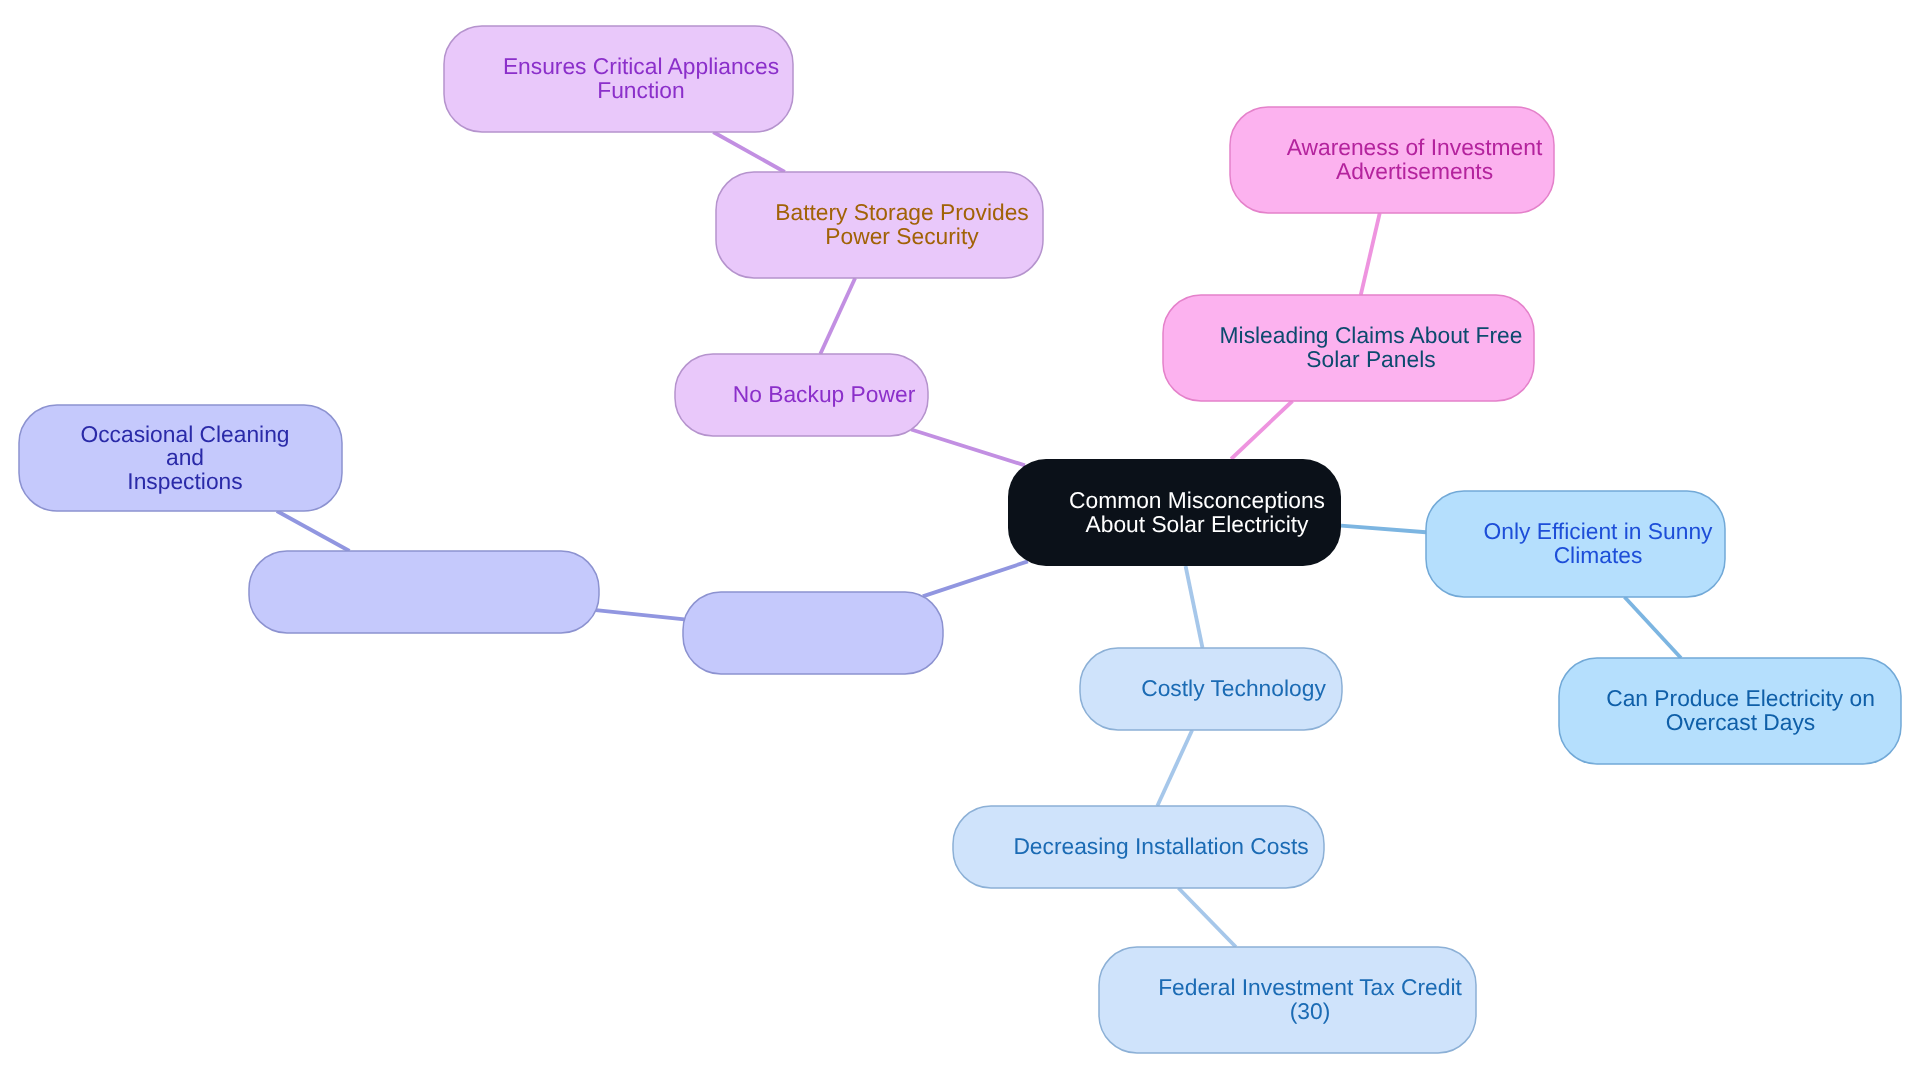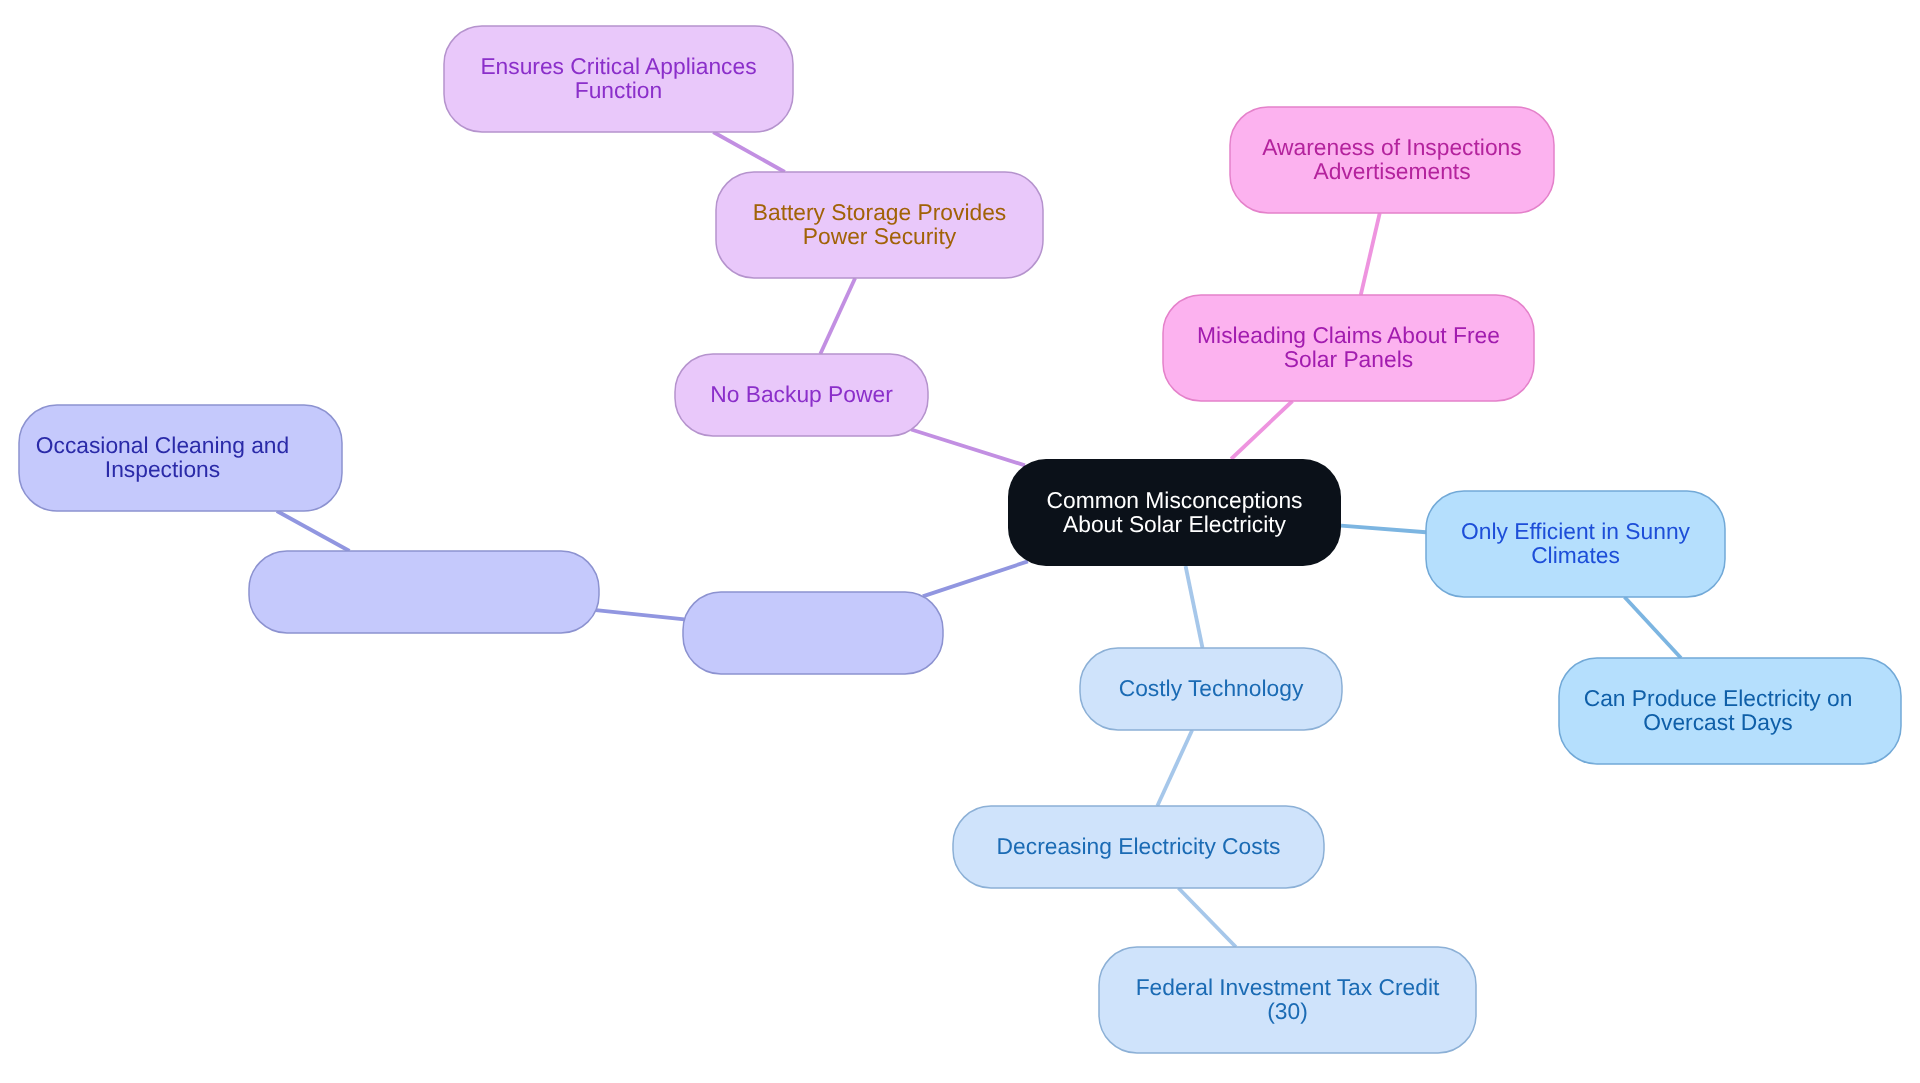--- a/index.html
+++ b/index.html
@@ -4,21 +4,21 @@
 <title>Common Misconceptions About Solar Electricity</title>
 <style>
   html,body{margin:0;padding:0;}
   body{width:1920px;height:1083px;background:#ffffff;overflow:hidden;
        font-family:"Liberation Sans", sans-serif;
        -webkit-font-smoothing:antialiased;text-rendering:geometricPrecision;}
   #stage{position:relative;width:1920px;height:1083px;background:#ffffff;}
   #edges{position:absolute;left:0;top:0;width:1920px;height:1083px;pointer-events:none;}
   .mm-node{position:absolute;box-sizing:border-box;display:flex;align-items:center;
         justify-content:center;text-align:center;
-        font-size:22.8px;line-height:23.6px;white-space:pre-line;}
+        font-size:22.8px;line-height:23.6px;white-space:pre-line;padding-left:45px;}
 </style>
 </head>
 <body>
 
 <div id="stage">
   <svg id="edges" viewBox="0 0 1920 1083" xmlns="http://www.w3.org/2000/svg">
     <g id="edgelayer">
         <line x1="1024.92" y1="465.38" x2="911.18" y2="429.55" stroke="#c28fe2" stroke-width="3.8" stroke-linecap="butt"></line>
         <line x1="820.31" y1="354.00" x2="855.18" y2="278.00" stroke="#c28fe2" stroke-width="3.8" stroke-linecap="butt"></line>
         <line x1="784.75" y1="172.00" x2="713.25" y2="132.00" stroke="#c28fe2" stroke-width="3.8" stroke-linecap="butt"></line>
@@ -50,27 +50,27 @@
         <rect x="19.00" y="405.00" width="323.00" height="106.00" rx="38.00" ry="38.00" fill="#c5c9fc" stroke="#8c92d0" stroke-width="1.5"></rect>
       </g>
   </svg>
 <div class="mm-node" style="left: 1008px; top: 459px; width: 333px; height: 107px; color: rgb(255, 255, 255); border-radius: 7px;"><span>Common Misconceptions
 About Solar Electricity</span></div>
     <div class="mm-node" style="left: 444px; top: 26px; width: 349px; height: 106px; color: rgb(139, 47, 202);"><span>Ensures Critical Appliances
 Function</span></div>
     <div class="mm-node" style="left: 716px; top: 172px; width: 327px; height: 106px; color: #a16207;"><span>Battery Storage Provides
 Power Security</span></div>
     <div class="mm-node" style="left: 675px; top: 354px; width: 253px; height: 82px; color: rgb(139, 47, 202);"><span>No Backup Power</span></div>
-    <div class="mm-node" style="left: 1230px; top: 107px; width: 324px; height: 106px; color: rgb(180, 35, 157);"><span>Awareness of Inspections
+    <div class="mm-node" style="left: 1230px; top: 107px; width: 324px; height: 106px; color: rgb(180, 35, 157);"><span>Awareness of Investment
 Advertisements</span></div>
-    <div class="mm-node" style="left: 1163px; top: 295px; width: 371px; height: 106px; color: #a21caf;"><span>Misleading Claims About Free
+    <div class="mm-node" style="left: 1163px; top: 295px; width: 371px; height: 106px; color: #0c4a6e;"><span>Misleading Claims About Free
 Solar Panels</span></div>
     <div class="mm-node" style="left: 1426px; top: 491px; width: 299px; height: 106px; color: #1d4ed8;"><span>Only Efficient in Sunny
 Climates</span></div>
     <div class="mm-node" style="left: 1559px; top: 658px; width: 318px; height: 106px; color: rgb(15, 95, 168);"><span>Can Produce Electricity on
 Overcast Days</span></div>
     <div class="mm-node" style="left: 1080px; top: 648px; width: 262px; height: 82px; color: rgb(27, 107, 180);"><span>Costly Technology</span></div>
-    <div class="mm-node" style="left: 953px; top: 806px; width: 371px; height: 82px; color: rgb(27, 107, 180);"><span>Decreasing Electricity Costs</span></div>
+    <div class="mm-node" style="left: 953px; top: 806px; width: 371px; height: 82px; color: rgb(27, 107, 180);"><span>Decreasing Installation Costs</span></div>
     <div class="mm-node" style="left: 1099px; top: 947px; width: 377px; height: 106px; color: rgb(27, 107, 180);"><span>Federal Investment Tax Credit
 (30)</span></div>
     <div class="mm-node" style="left: 19px; top: 405px; width: 287px; height: 106px; color: rgb(42, 42, 168);"><span>Occasional Cleaning and
 Inspections</span></div>
   </div>
 
 </body></html>

